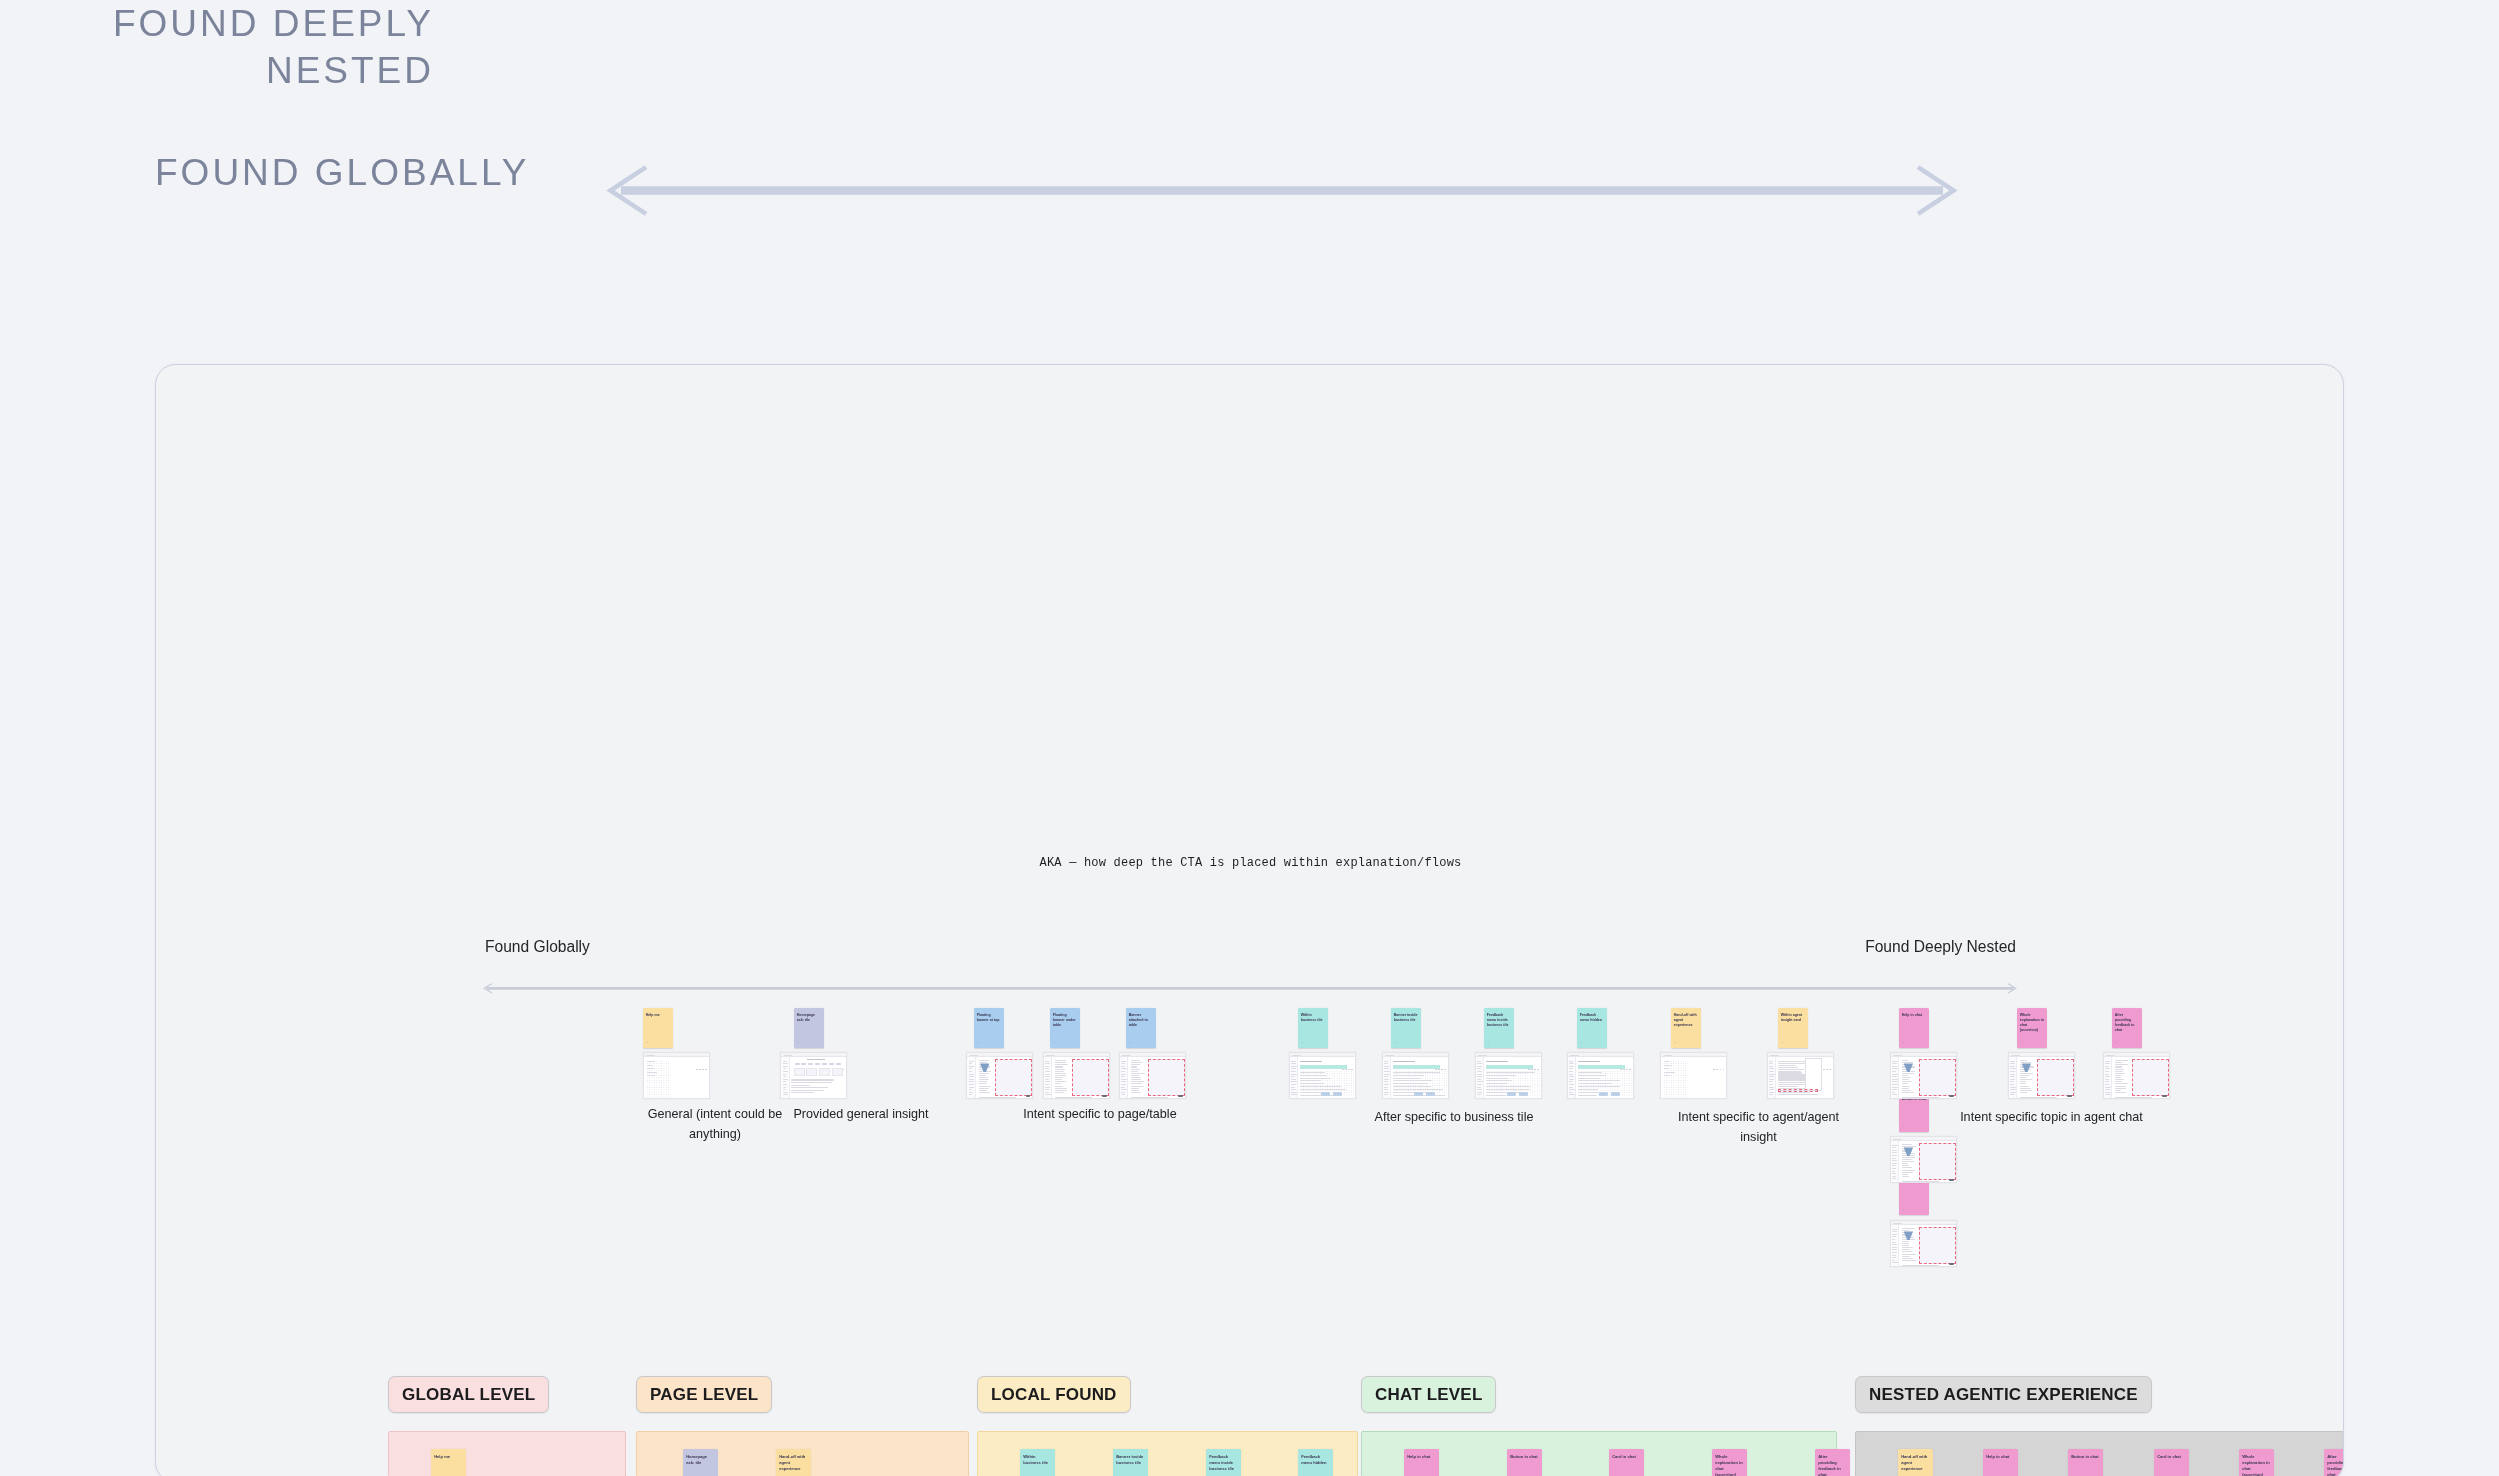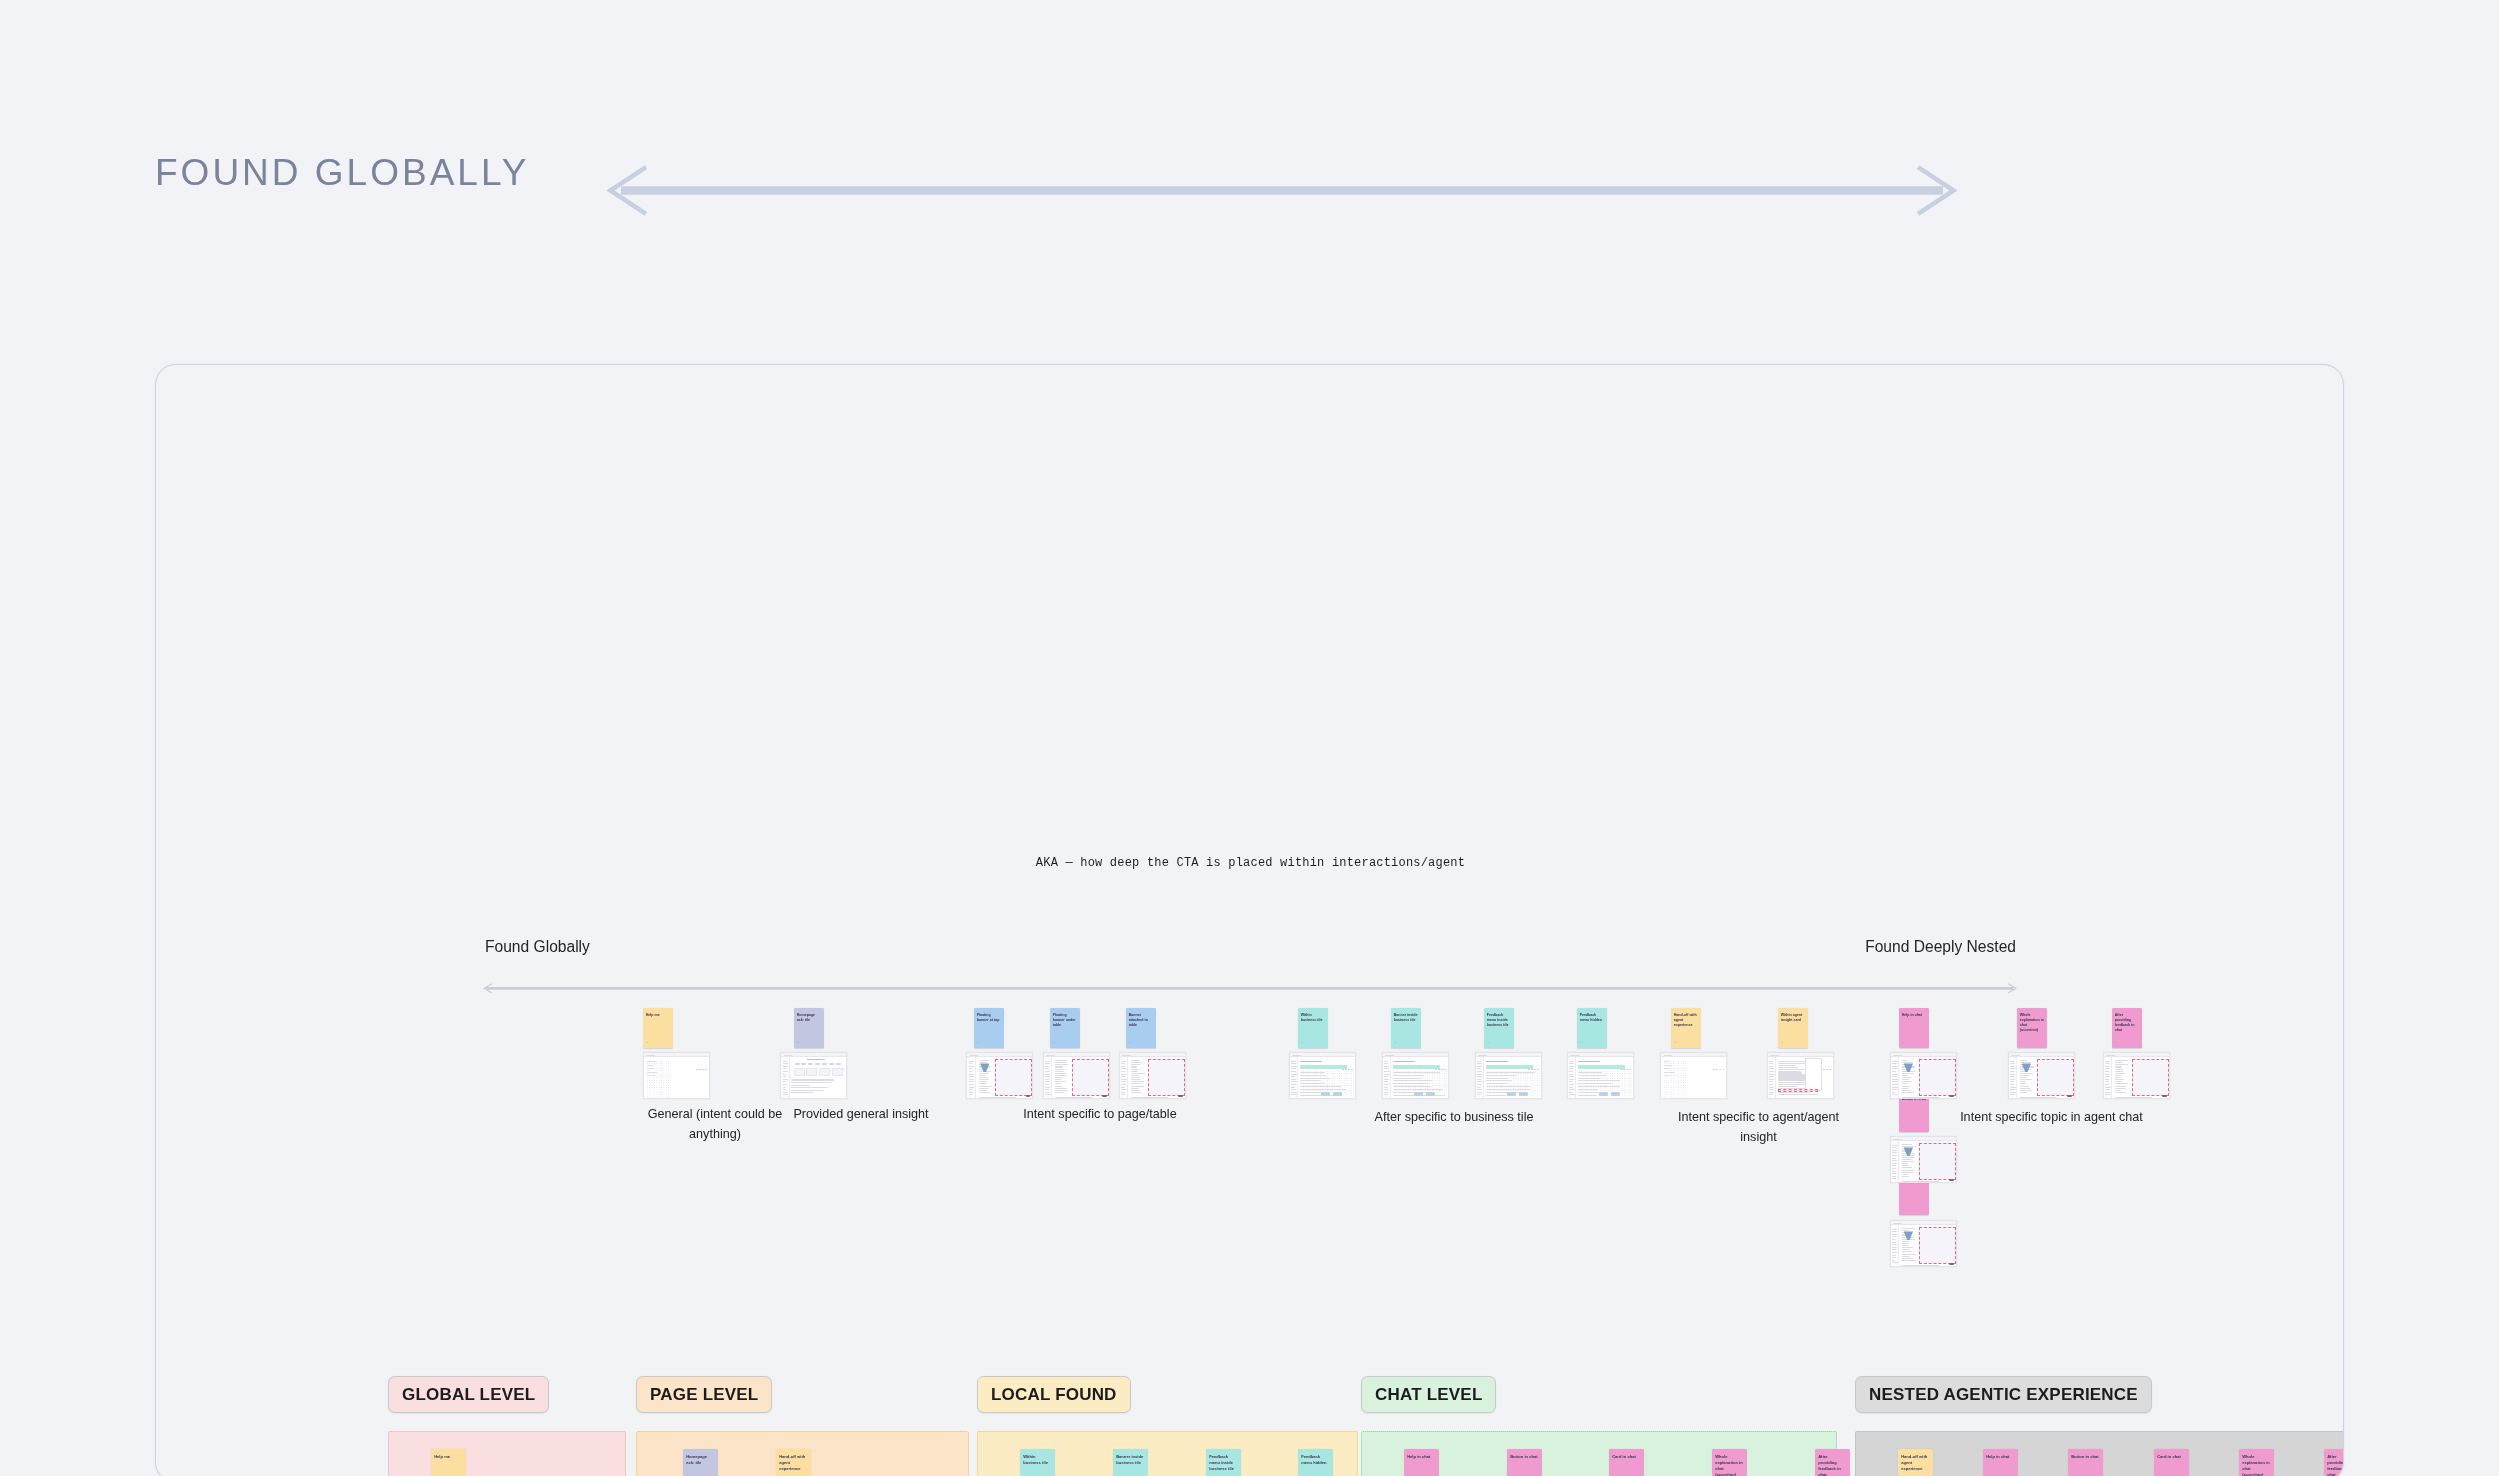--- a/index.html
+++ b/index.html
@@ -140,25 +140,29 @@
 
 <div id="top-header">
   <div class="hdr-label" id="hdr-left">FOUND  GLOBALLY</div>
 
   <svg id="hdr-arrow" viewBox="0 0 1790 70">
     <line x1="22" y1="35" x2="1768" y2="35" stroke="#c8cfe0" stroke-width="11"></line>
     <polyline points="55,4 8,35 55,66" fill="none" stroke="#c8cfe0" stroke-width="6"></polyline>
     <polyline points="1735,4 1782,35 1735,66" fill="none" stroke="#c8cfe0" stroke-width="6"></polyline>
   </svg>
 
+  <div id="hdr-right">
+    <div class="hdr-label" style="position:static;">FOUND  DEEPLY</div>
+    <div class="hdr-label" style="position:static;">NESTED</div>
+  </div>
 </div>
 
 <div id="board">
 
-  <div id="board-subtitle">AKA — how deep the CTA is placed within interactions/agent</div>
+  <div id="board-subtitle">AKA — how deep the CTA is placed within explanation/flows</div>
 
   <div id="axis-left-label">Found Globally</div>
   <div id="axis-right-label">Found Deeply Nested</div>
 
   <svg id="axis-line" viewBox="0 0 2018 14">
     <line x1="6" y1="7" x2="2012" y2="7" stroke="#c7ccd6" stroke-width="3.4"></line>
     <polyline points="13,1 3,7 13,13" fill="none" stroke="#c7ccd6" stroke-width="1.6"></polyline>
     <polyline points="2005,1 2015,7 2005,13" fill="none" stroke="#c7ccd6" stroke-width="1.6"></polyline>
   </svg>
 

